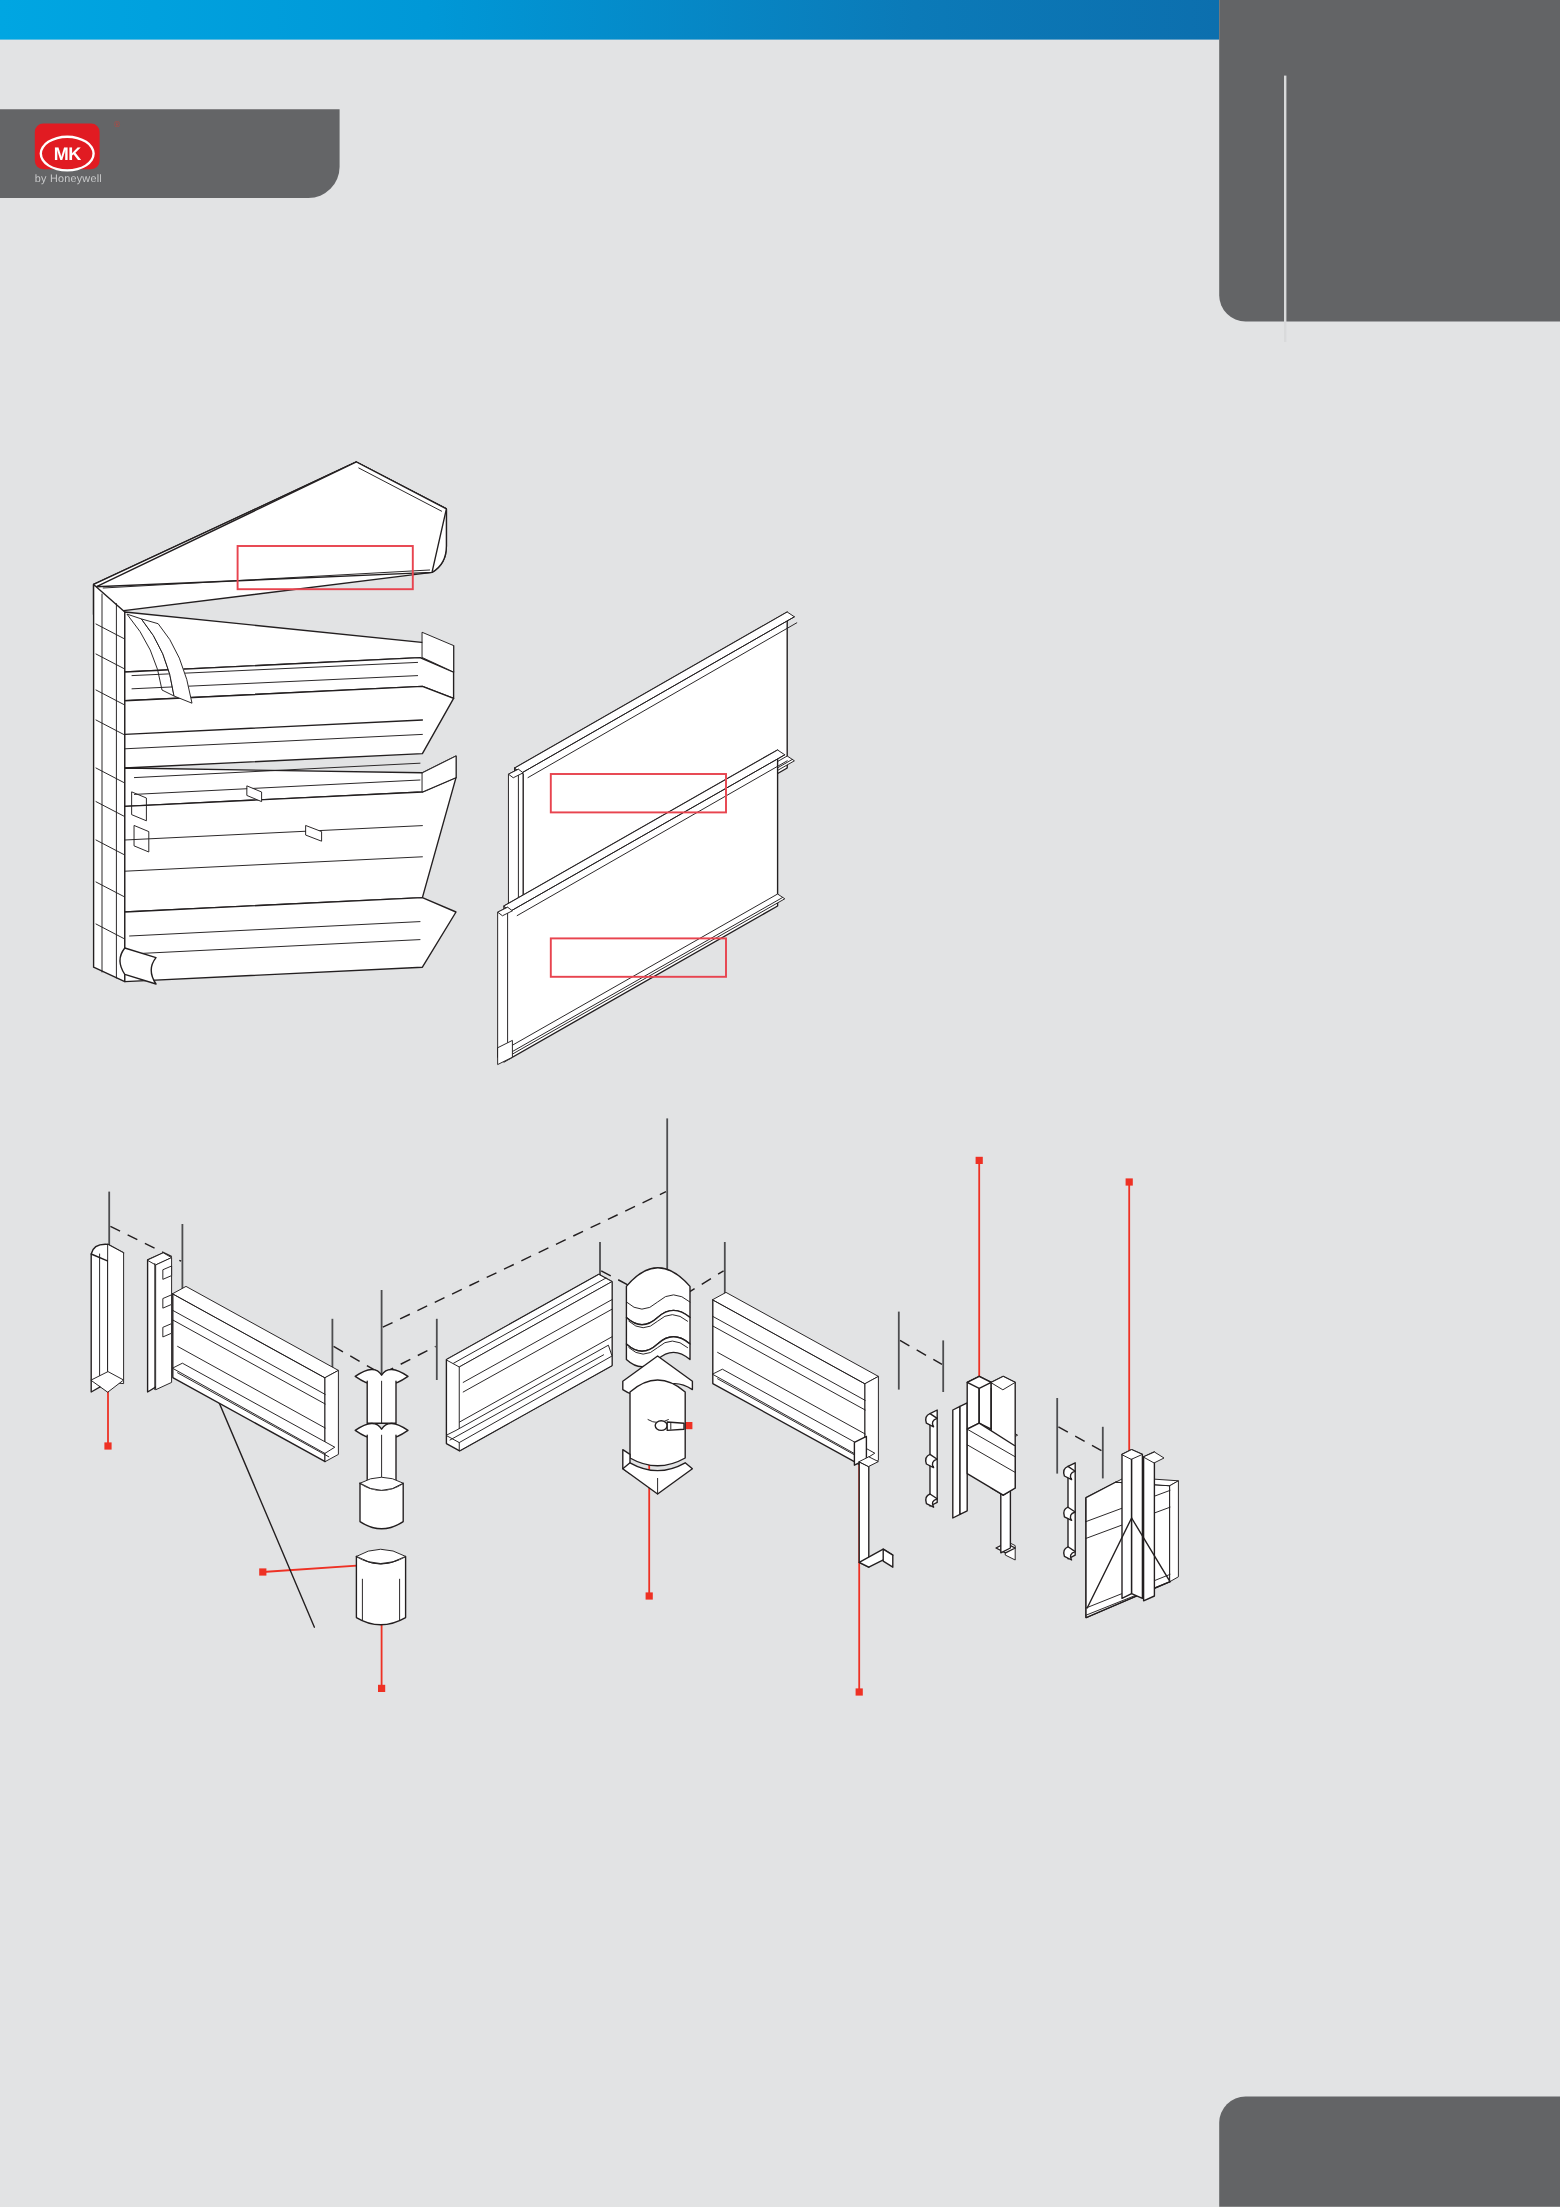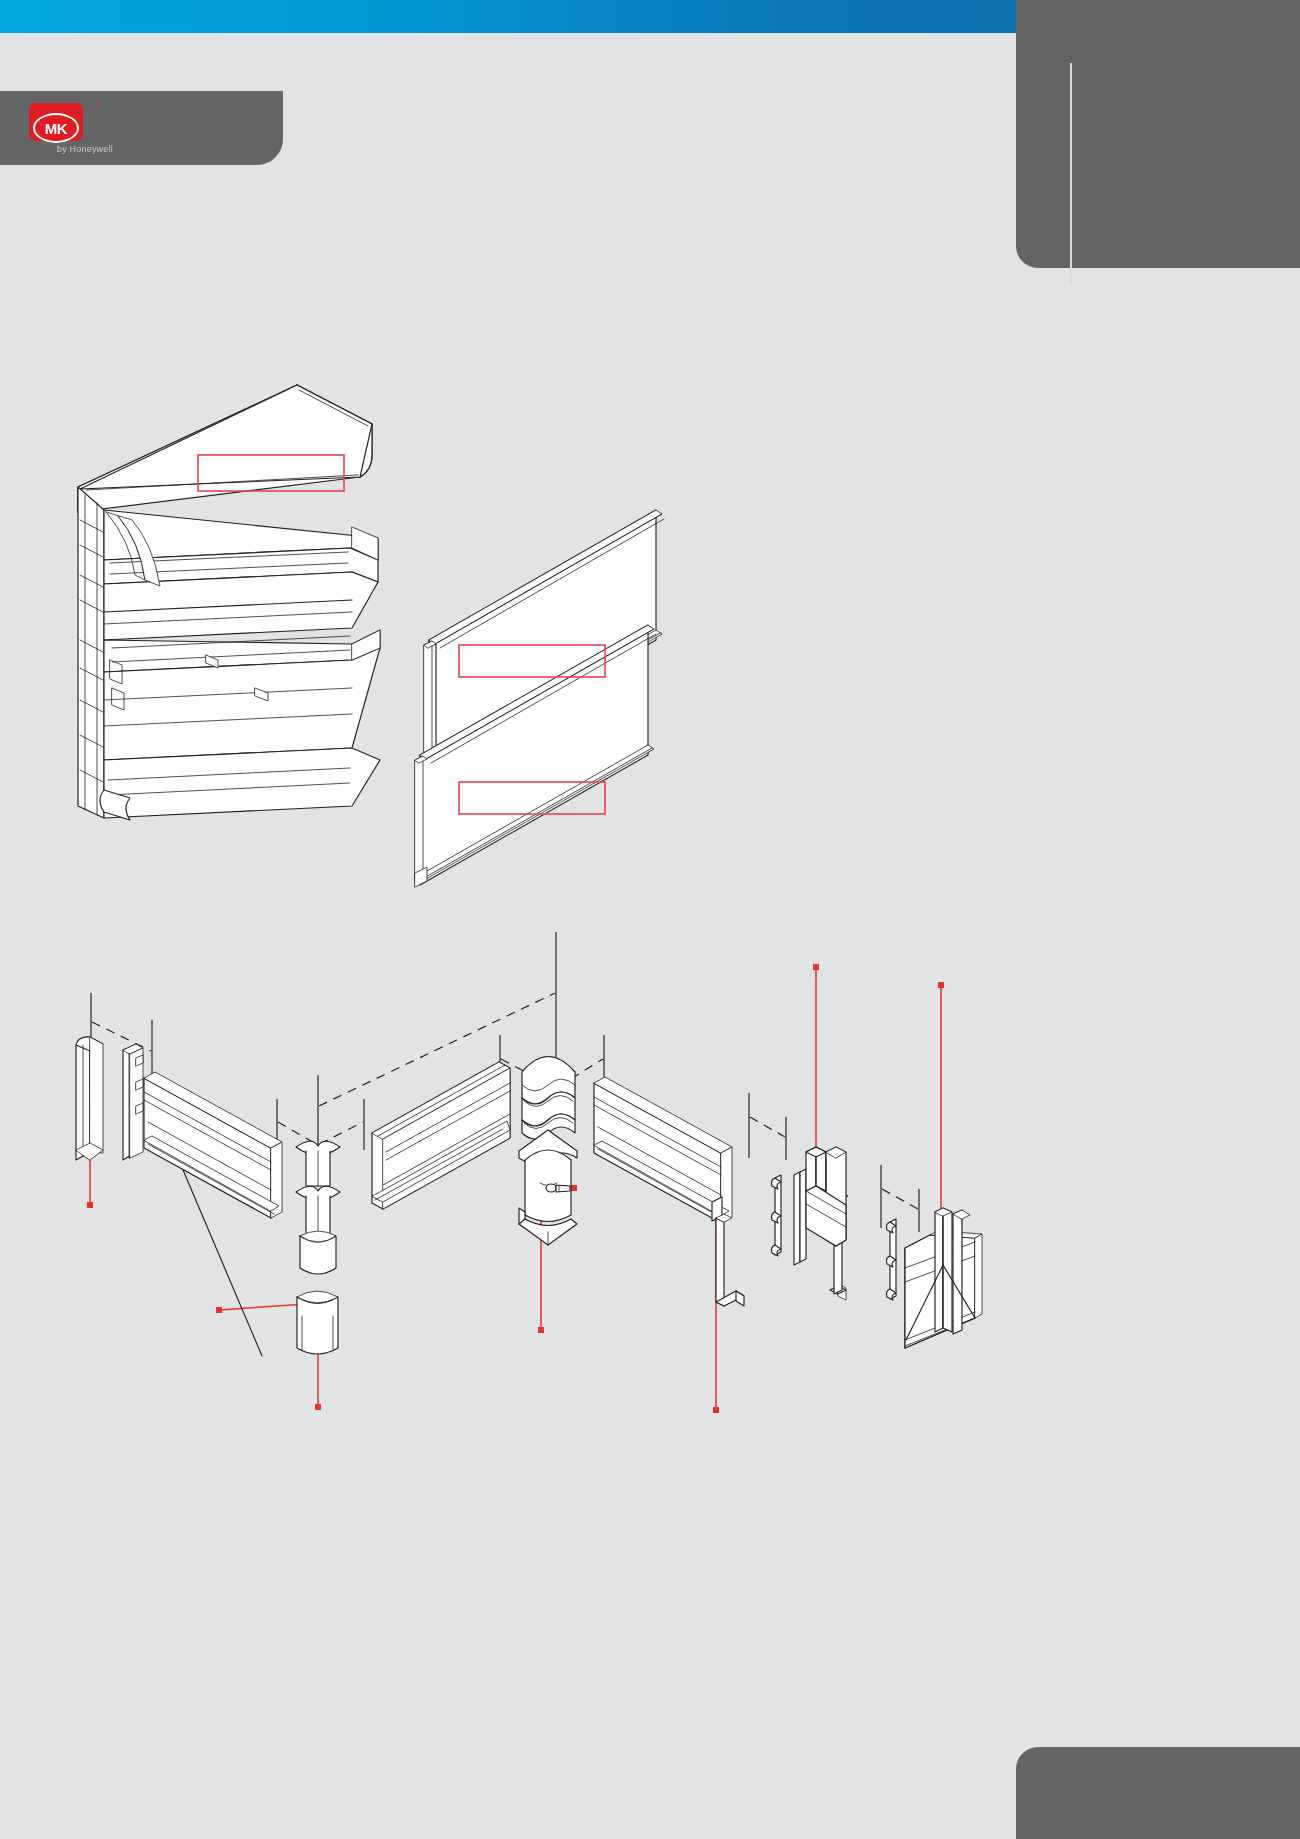--- a/index.html
+++ b/index.html
@@ -48,21 +48,20 @@
     color:#ffffff;font-size:15px;font-weight:bold;letter-spacing:-0.5px;
     font-family:"Liberation Sans",sans-serif;
     margin-top:12px;
   }
   .logo-reg{
     position:absolute;left:95px;top:10px;color:#b9463f;font-size:7px;
   }
   .logo-sub{
     position:absolute;left:29px;top:53px;color:#c9cacb;font-size:9px;
     letter-spacing:.2px;
-    margin-left:28px;
   }
 
   
   .draw{position:absolute;left:0;top:0;width:1300px;height:1839px;pointer-events:none;}
   .draw svg{display:block;}
 </style>
 </head>
 <body>
 
 <div class="page">

